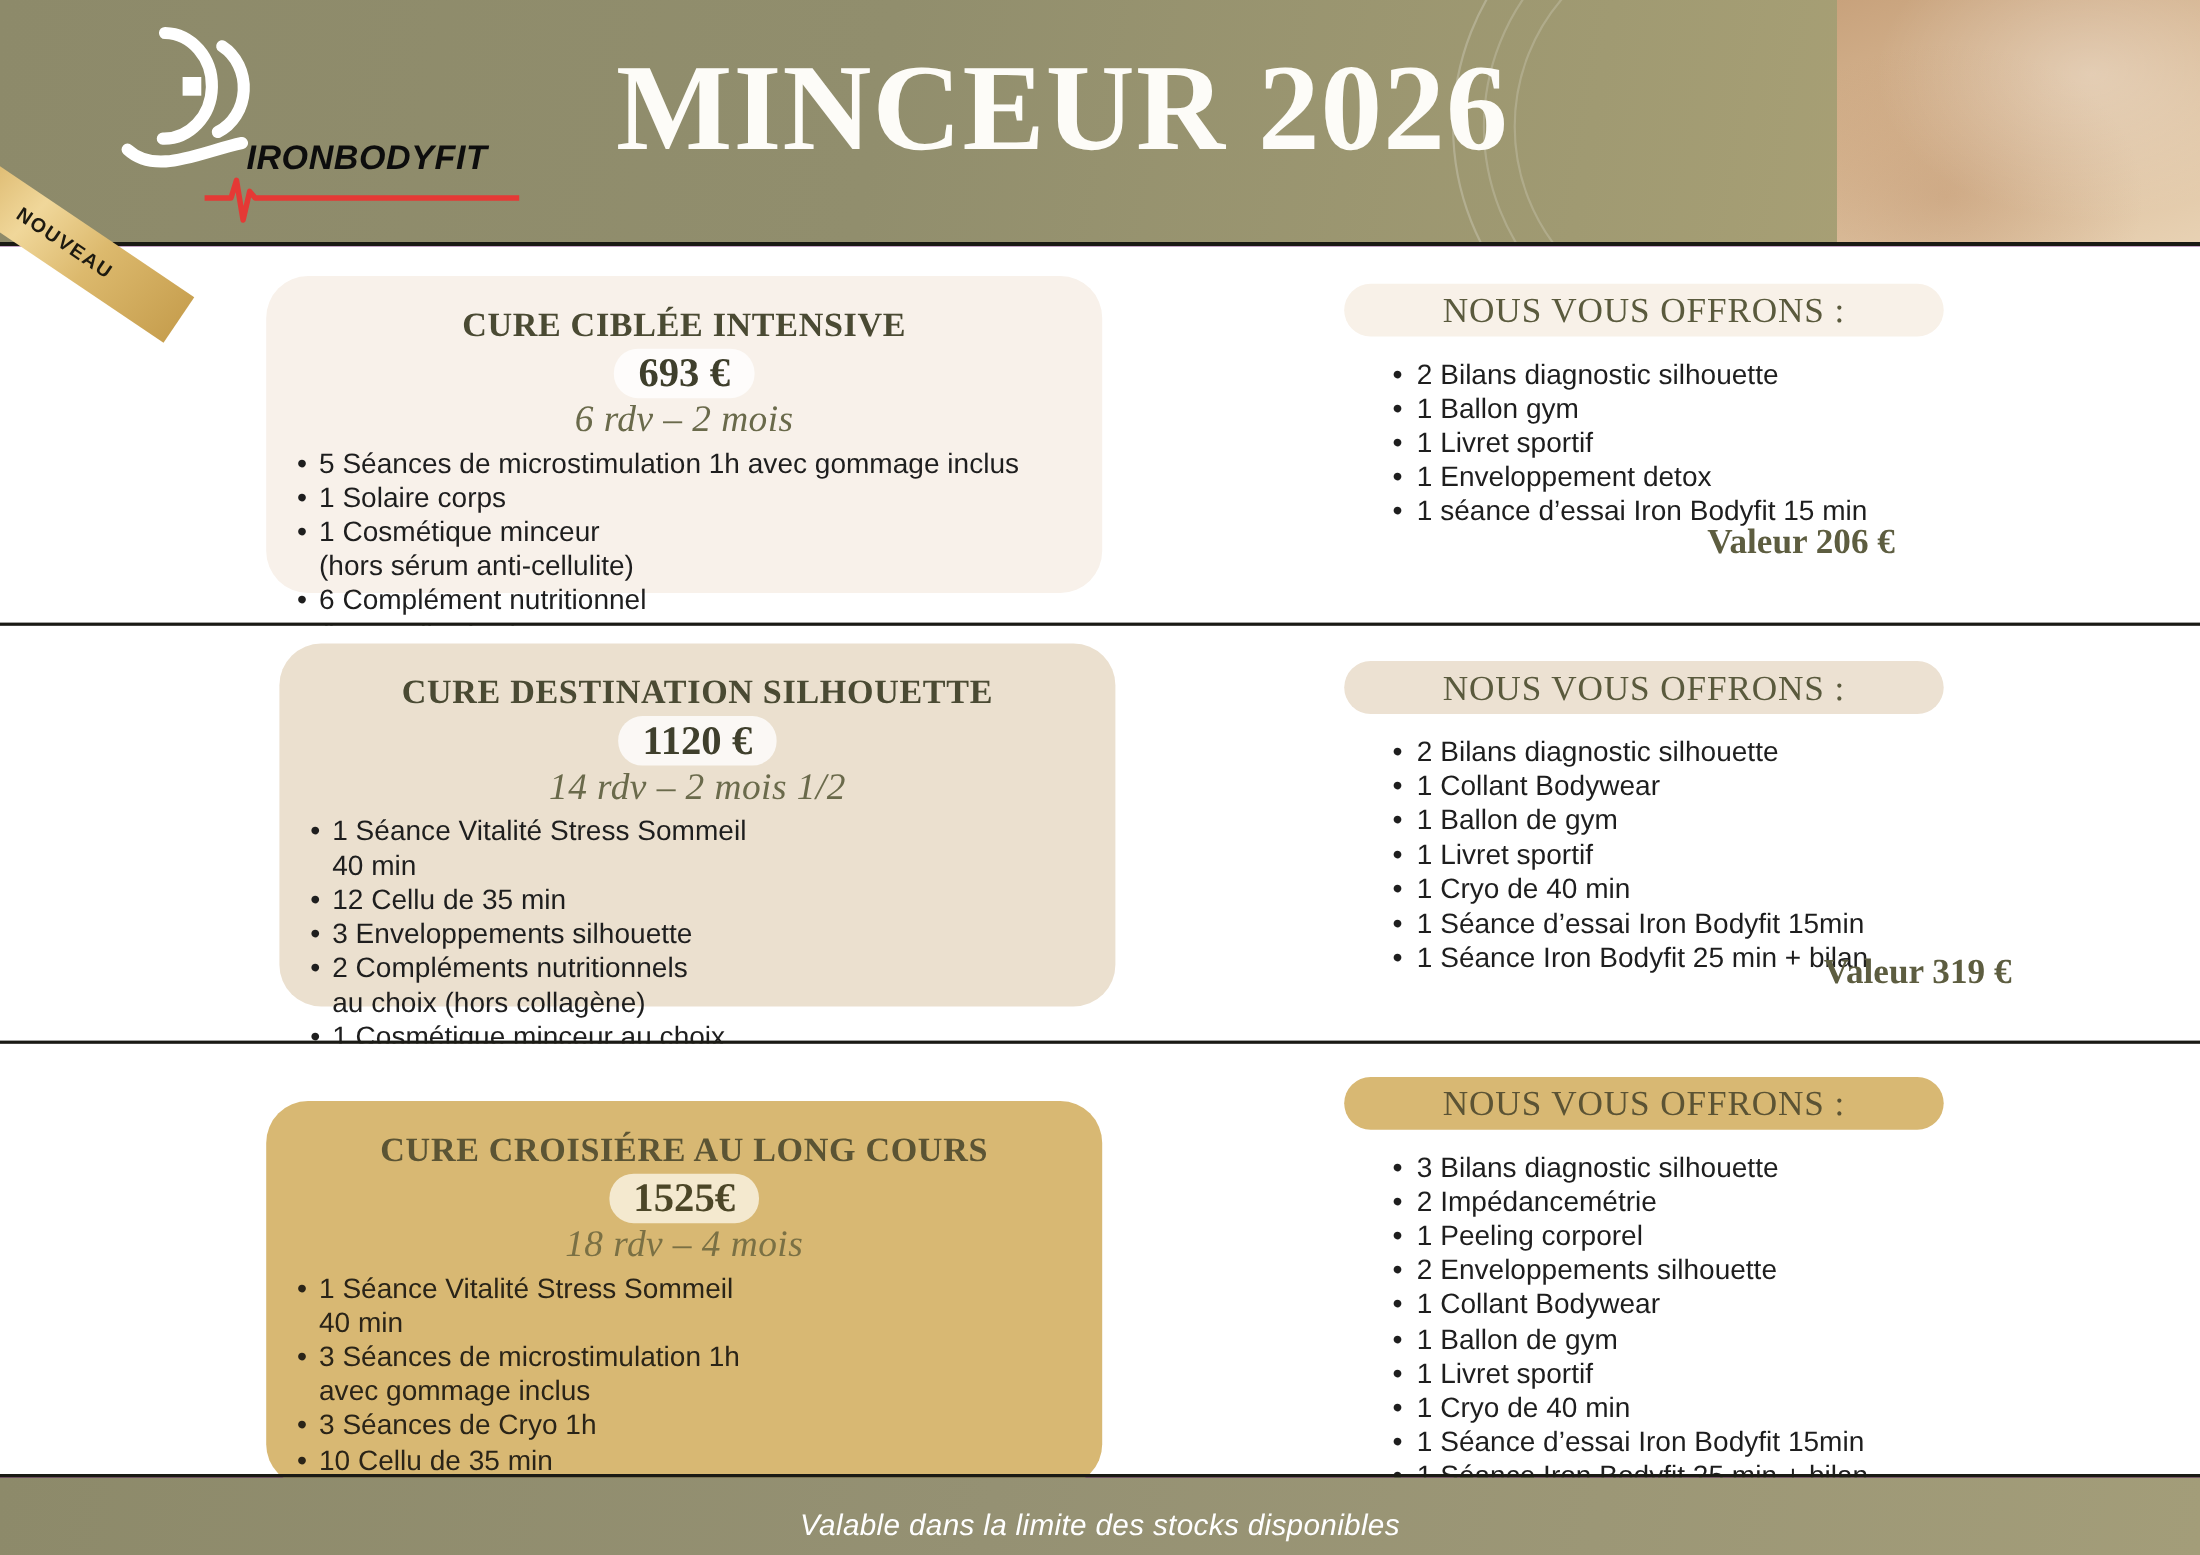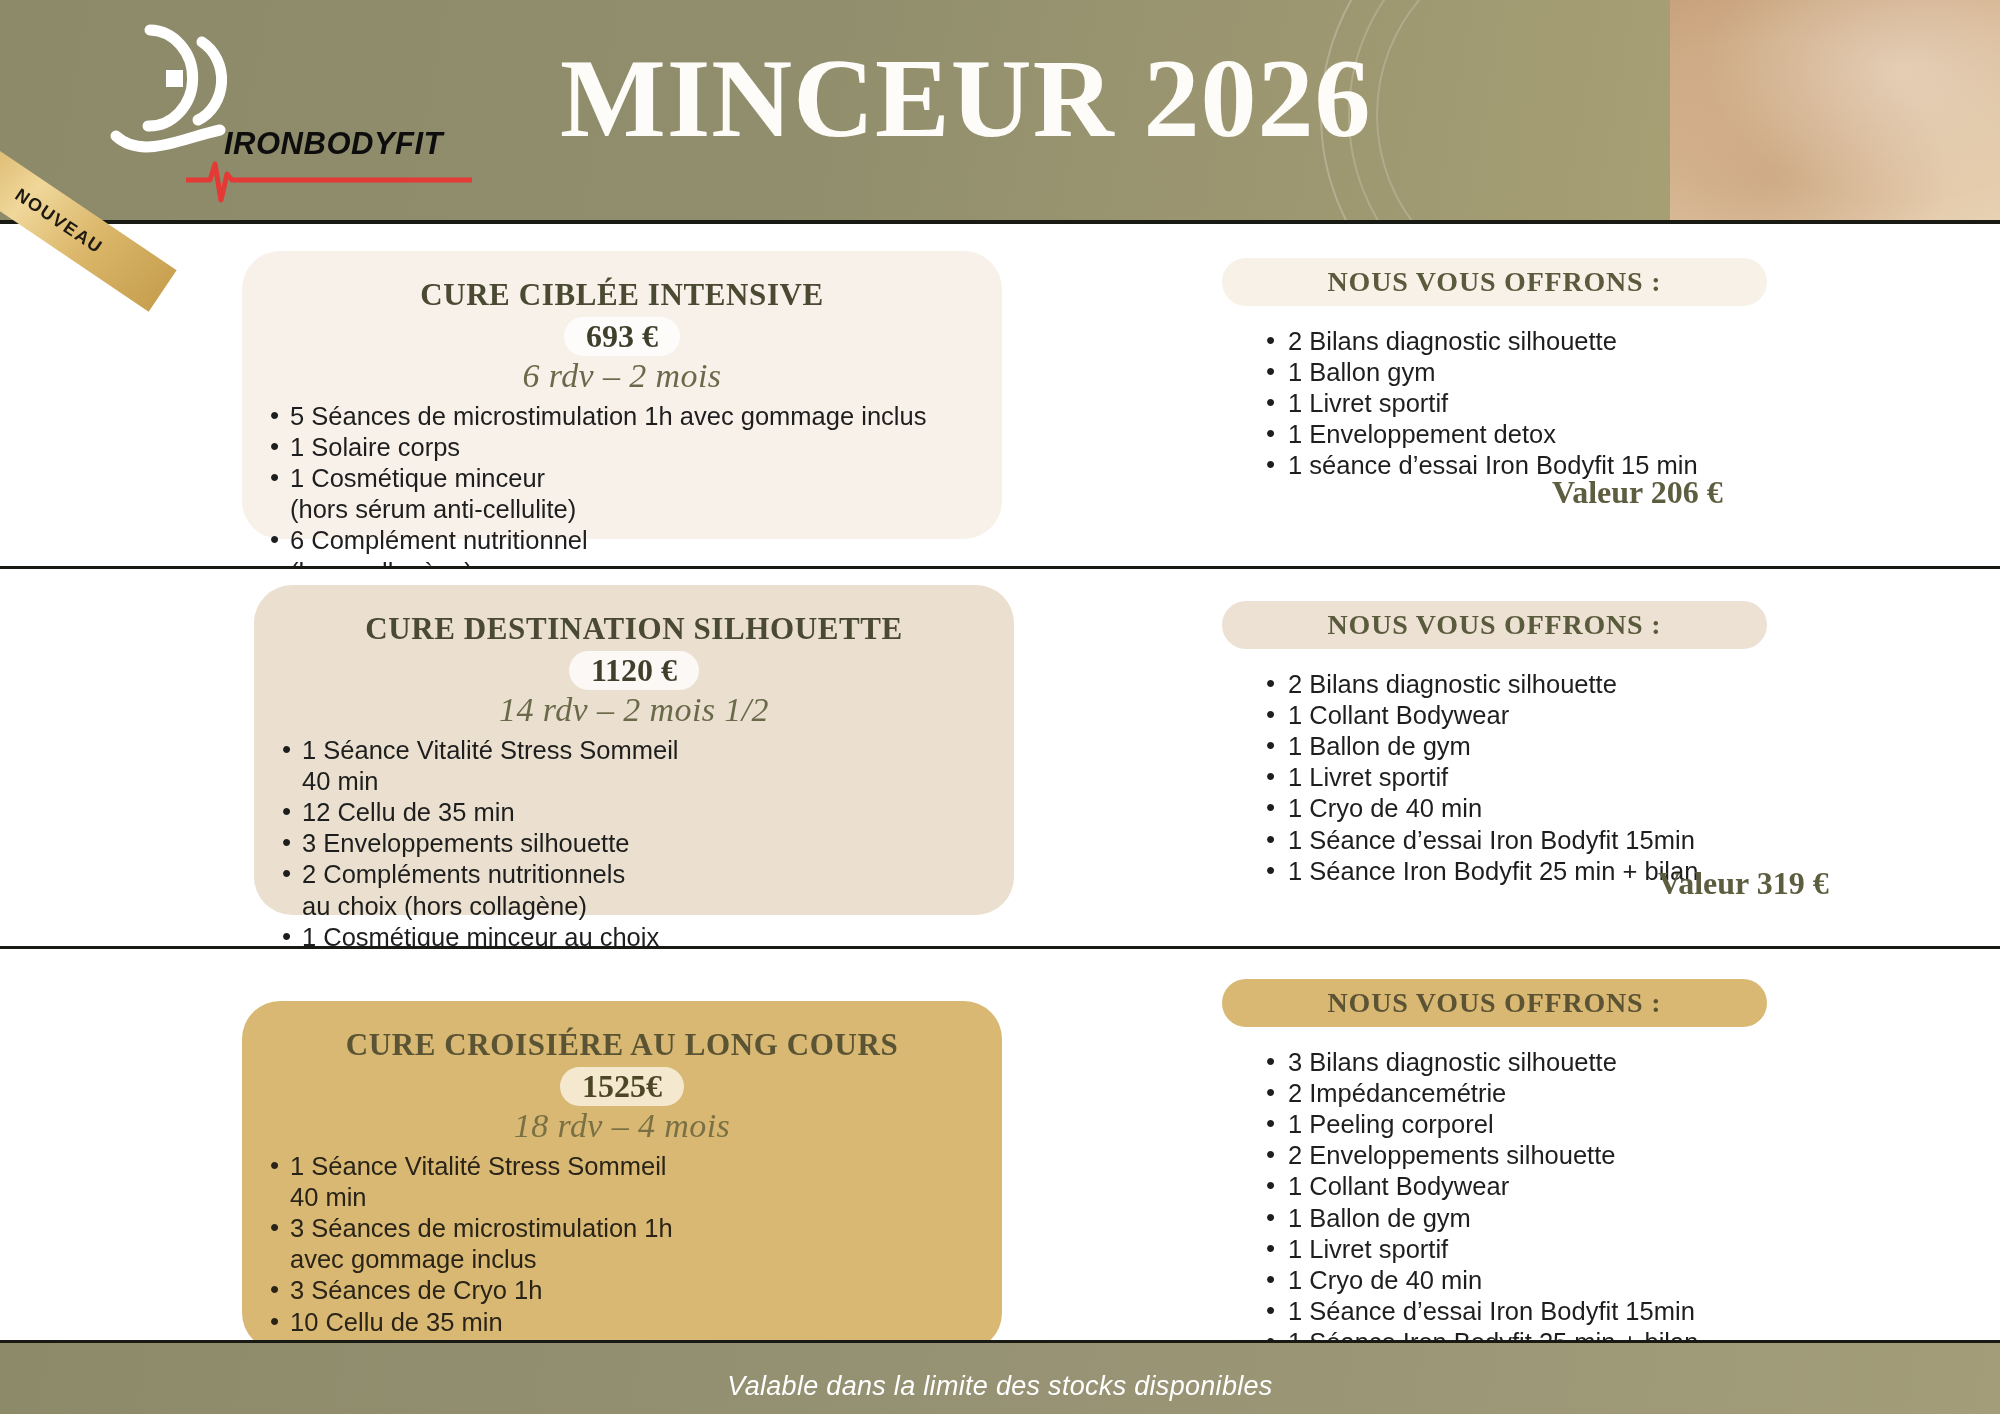--- a/index.html
+++ b/index.html
@@ -151,21 +151,21 @@
     letter-spacing: 0.6px;
     color: #4a4a33;
     white-space: nowrap;
   }
   .cure-card.c3 .cure-title { color: #5b5434; }
 
   .cure-price-row { text-align: center; margin-top: 4px; }
   .cure-price {
     display: inline-block;
     font-family: "Liberation Serif", serif;
-    font-size: 32px;
+    font-size: 37px;
     font-weight: bold;
     color: #3f3f2c;
     background: rgba(255,255,255,0.78);
     border-radius: 22px;
     padding: 1px 22px;
   }
   .cure-card.c3 .cure-price { color: #4c4627; background: rgba(255,252,242,0.72); }
 
   .cure-sub {
     text-align: center;
@@ -208,22 +208,22 @@
   .offers.o3 { left: 1222px; top: 30px;  width: 560px; }
 
   .offers-banner {
     width: 545px;
     height: 48px;
     border-radius: 26px;
     display: flex;
     align-items: center;
     justify-content: center;
     font-family: "Liberation Serif", serif;
-    font-size: 28px;
-    font-weight: bold;
+    font-size: 32px;
+    font-weight: normal;
     letter-spacing: 0.8px;
     color: #5a5a3d;
   }
   .offers.o1 .offers-banner { background: #f8f1e8; }
   .offers.o2 .offers-banner { background: #ece1d2; }
   .offers.o3 .offers-banner { background: #d8b873; color: #5b5334; }
 
   .offers-list {
     margin: 20px 0 0 40px;
     list-style: none;

